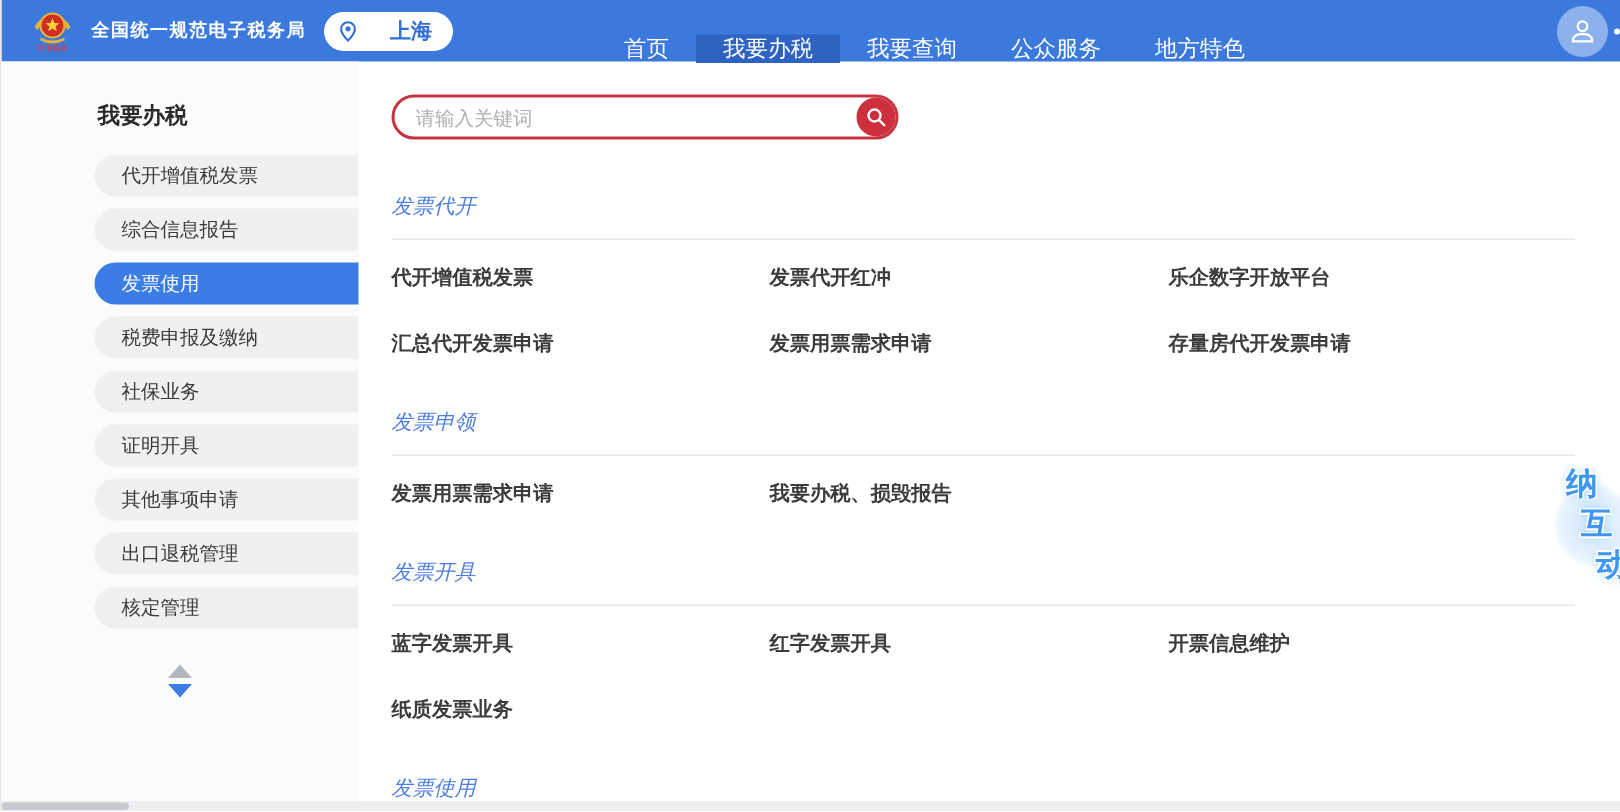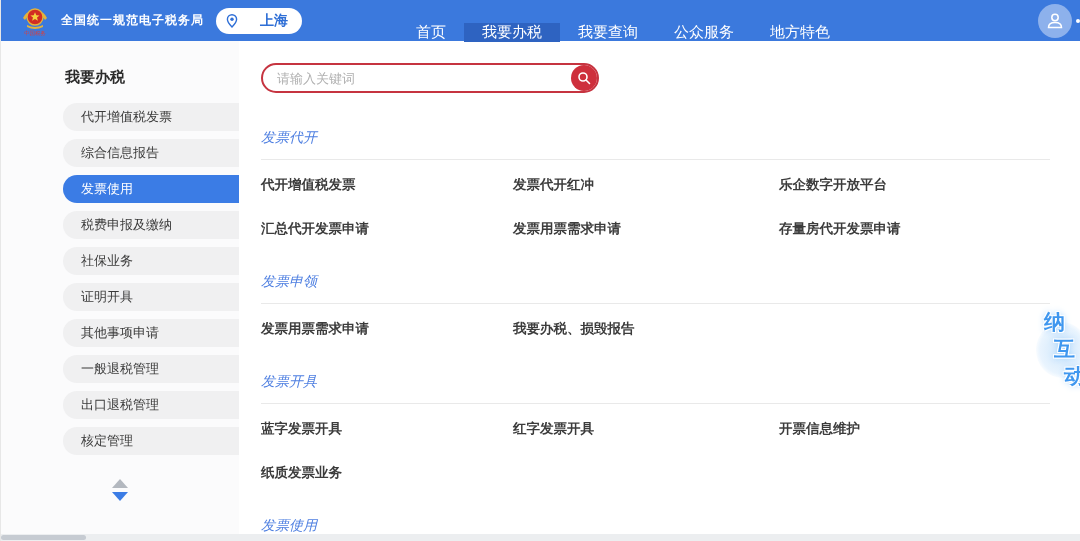--- a/index.html
+++ b/index.html
@@ -106,21 +106,20 @@
     <aside class="sidebar">
       <div class="side-title">我要办税</div>
       <div>
           <div class="side-pill">代开增值税发票</div>
           <div class="side-pill">综合信息报告</div>
           <div class="side-pill active">发票使用</div>
           <div class="side-pill">税费申报及缴纳</div>
           <div class="side-pill">社保业务</div>
           <div class="side-pill">证明开具</div>
           <div class="side-pill">其他事项申请</div>
-          <div class="side-pill">一般退税管理</div>
           <div class="side-pill">出口退税管理</div>
           <div class="side-pill">核定管理</div>
         </div>
       <div class="side-arrows">
         <div class="tri-up"></div>
         <div class="tri-down"></div>
       </div>
     </aside>
 
     <main class="main">

